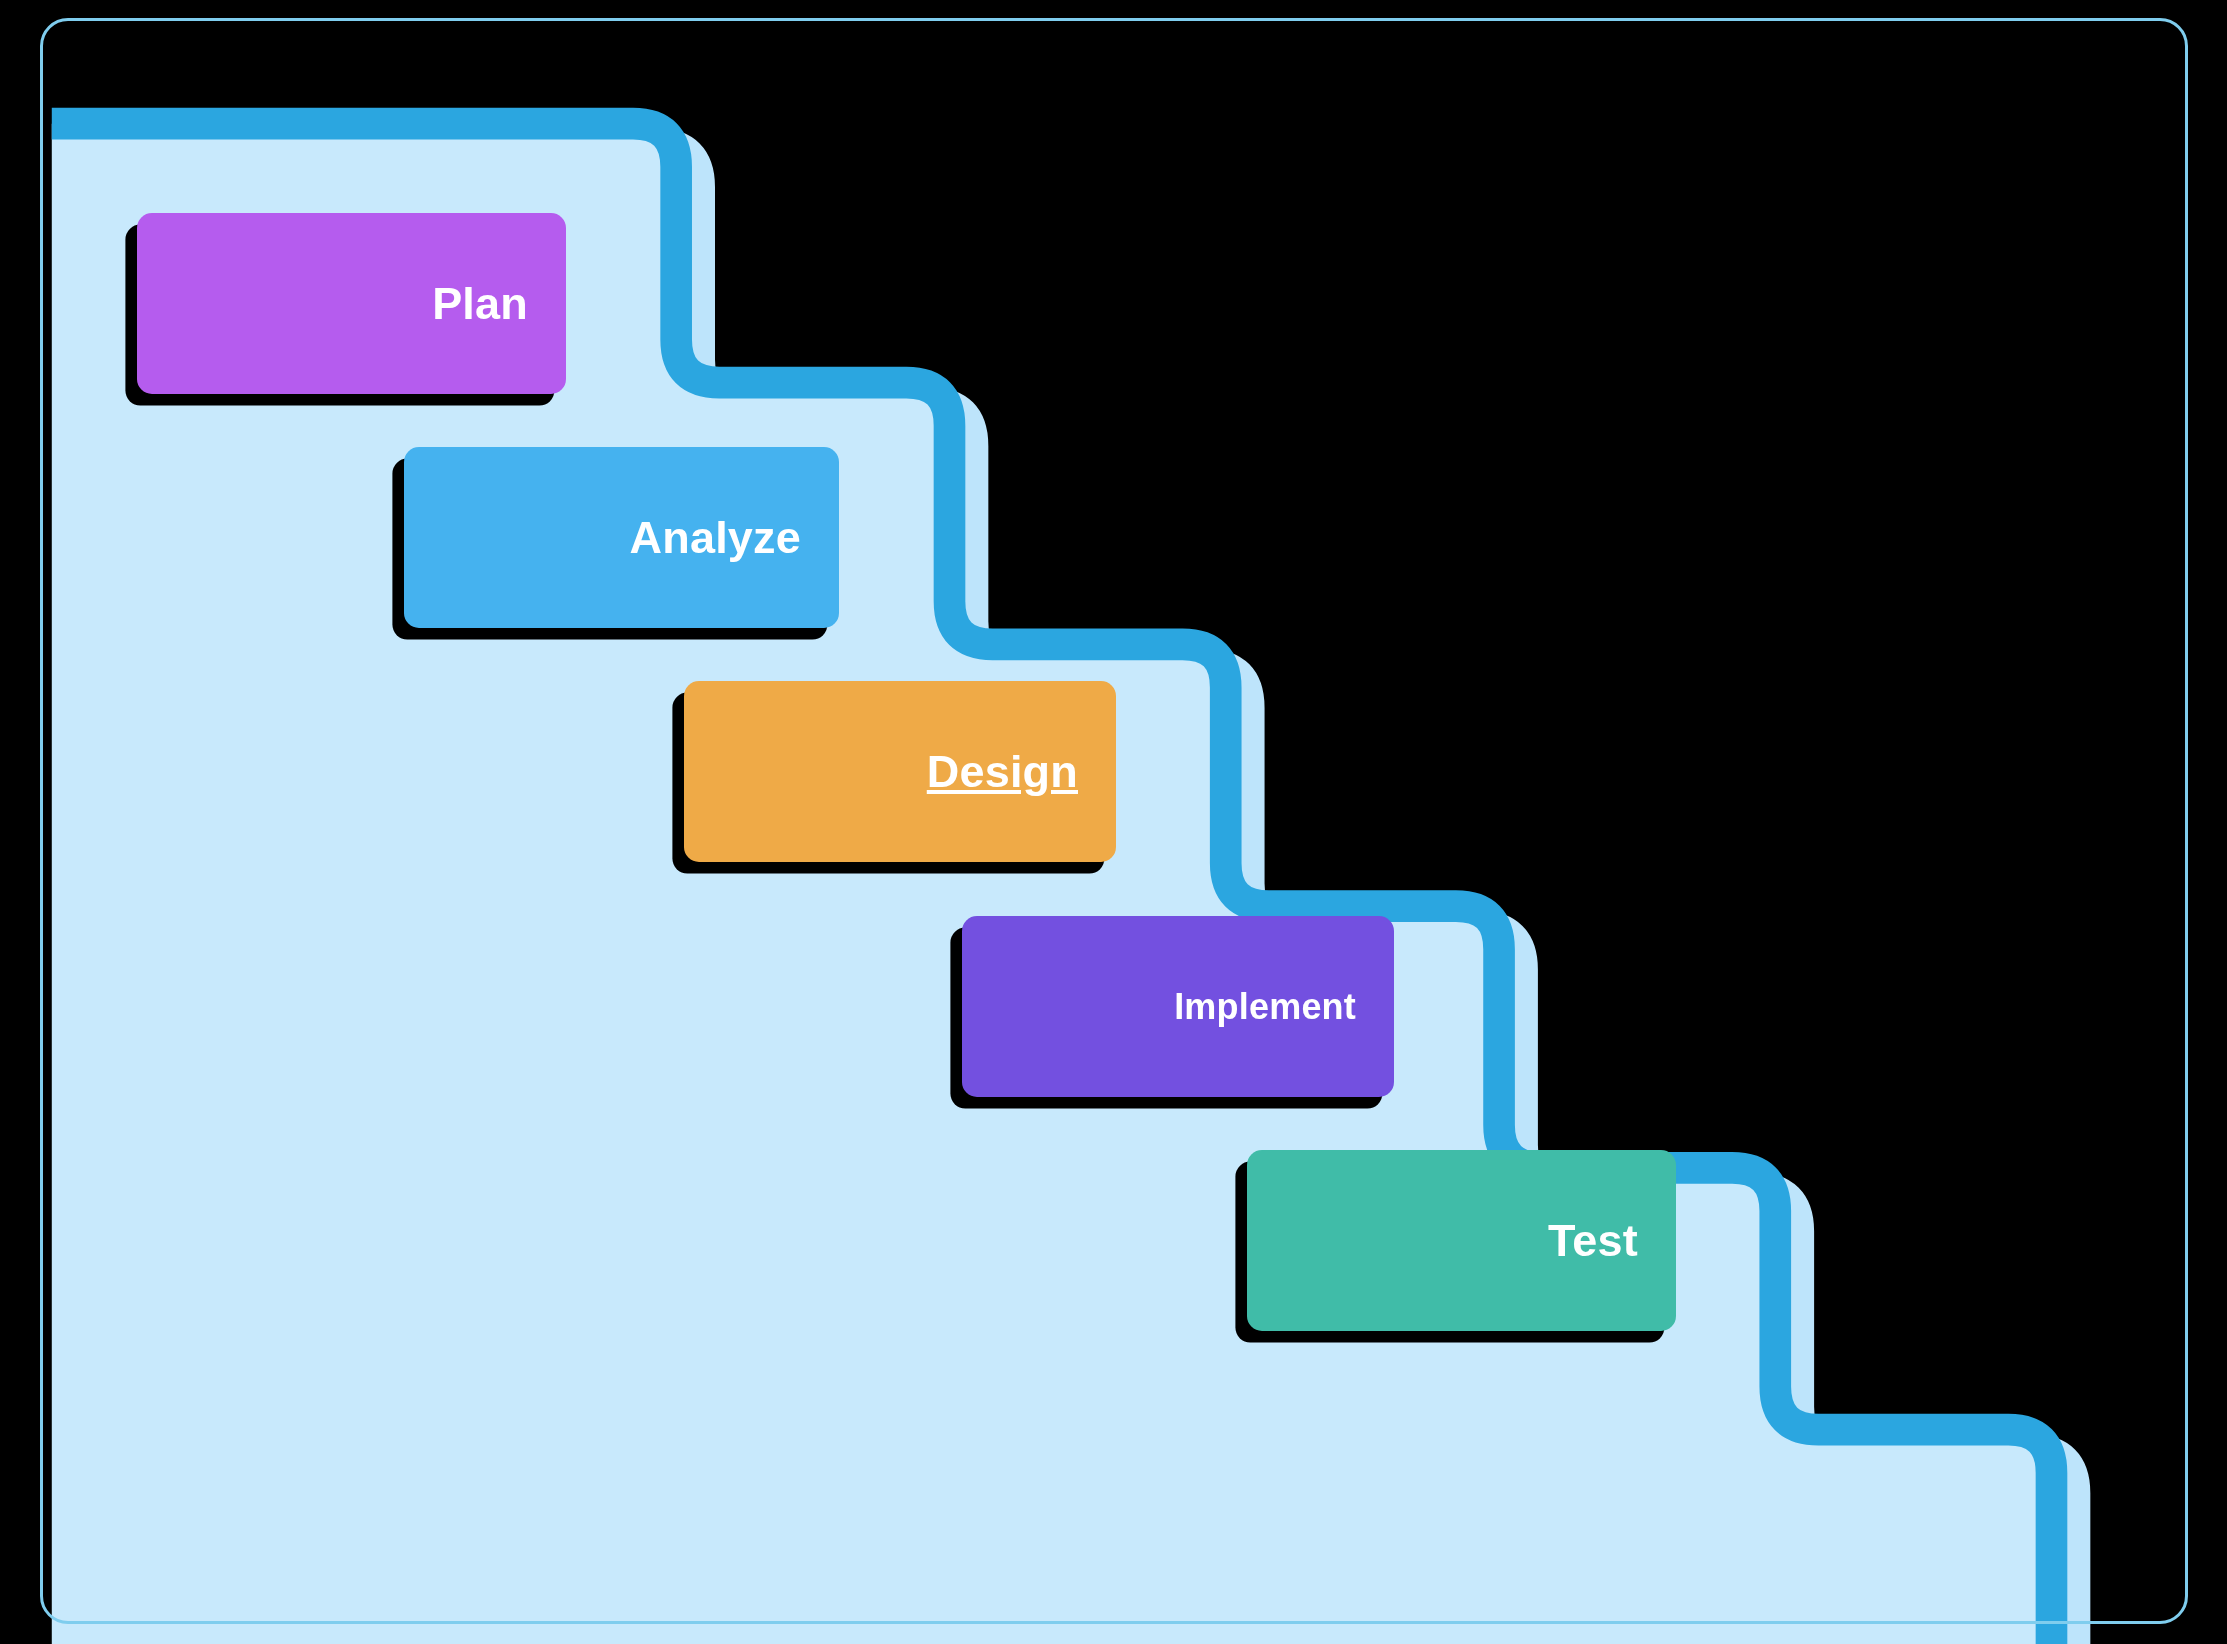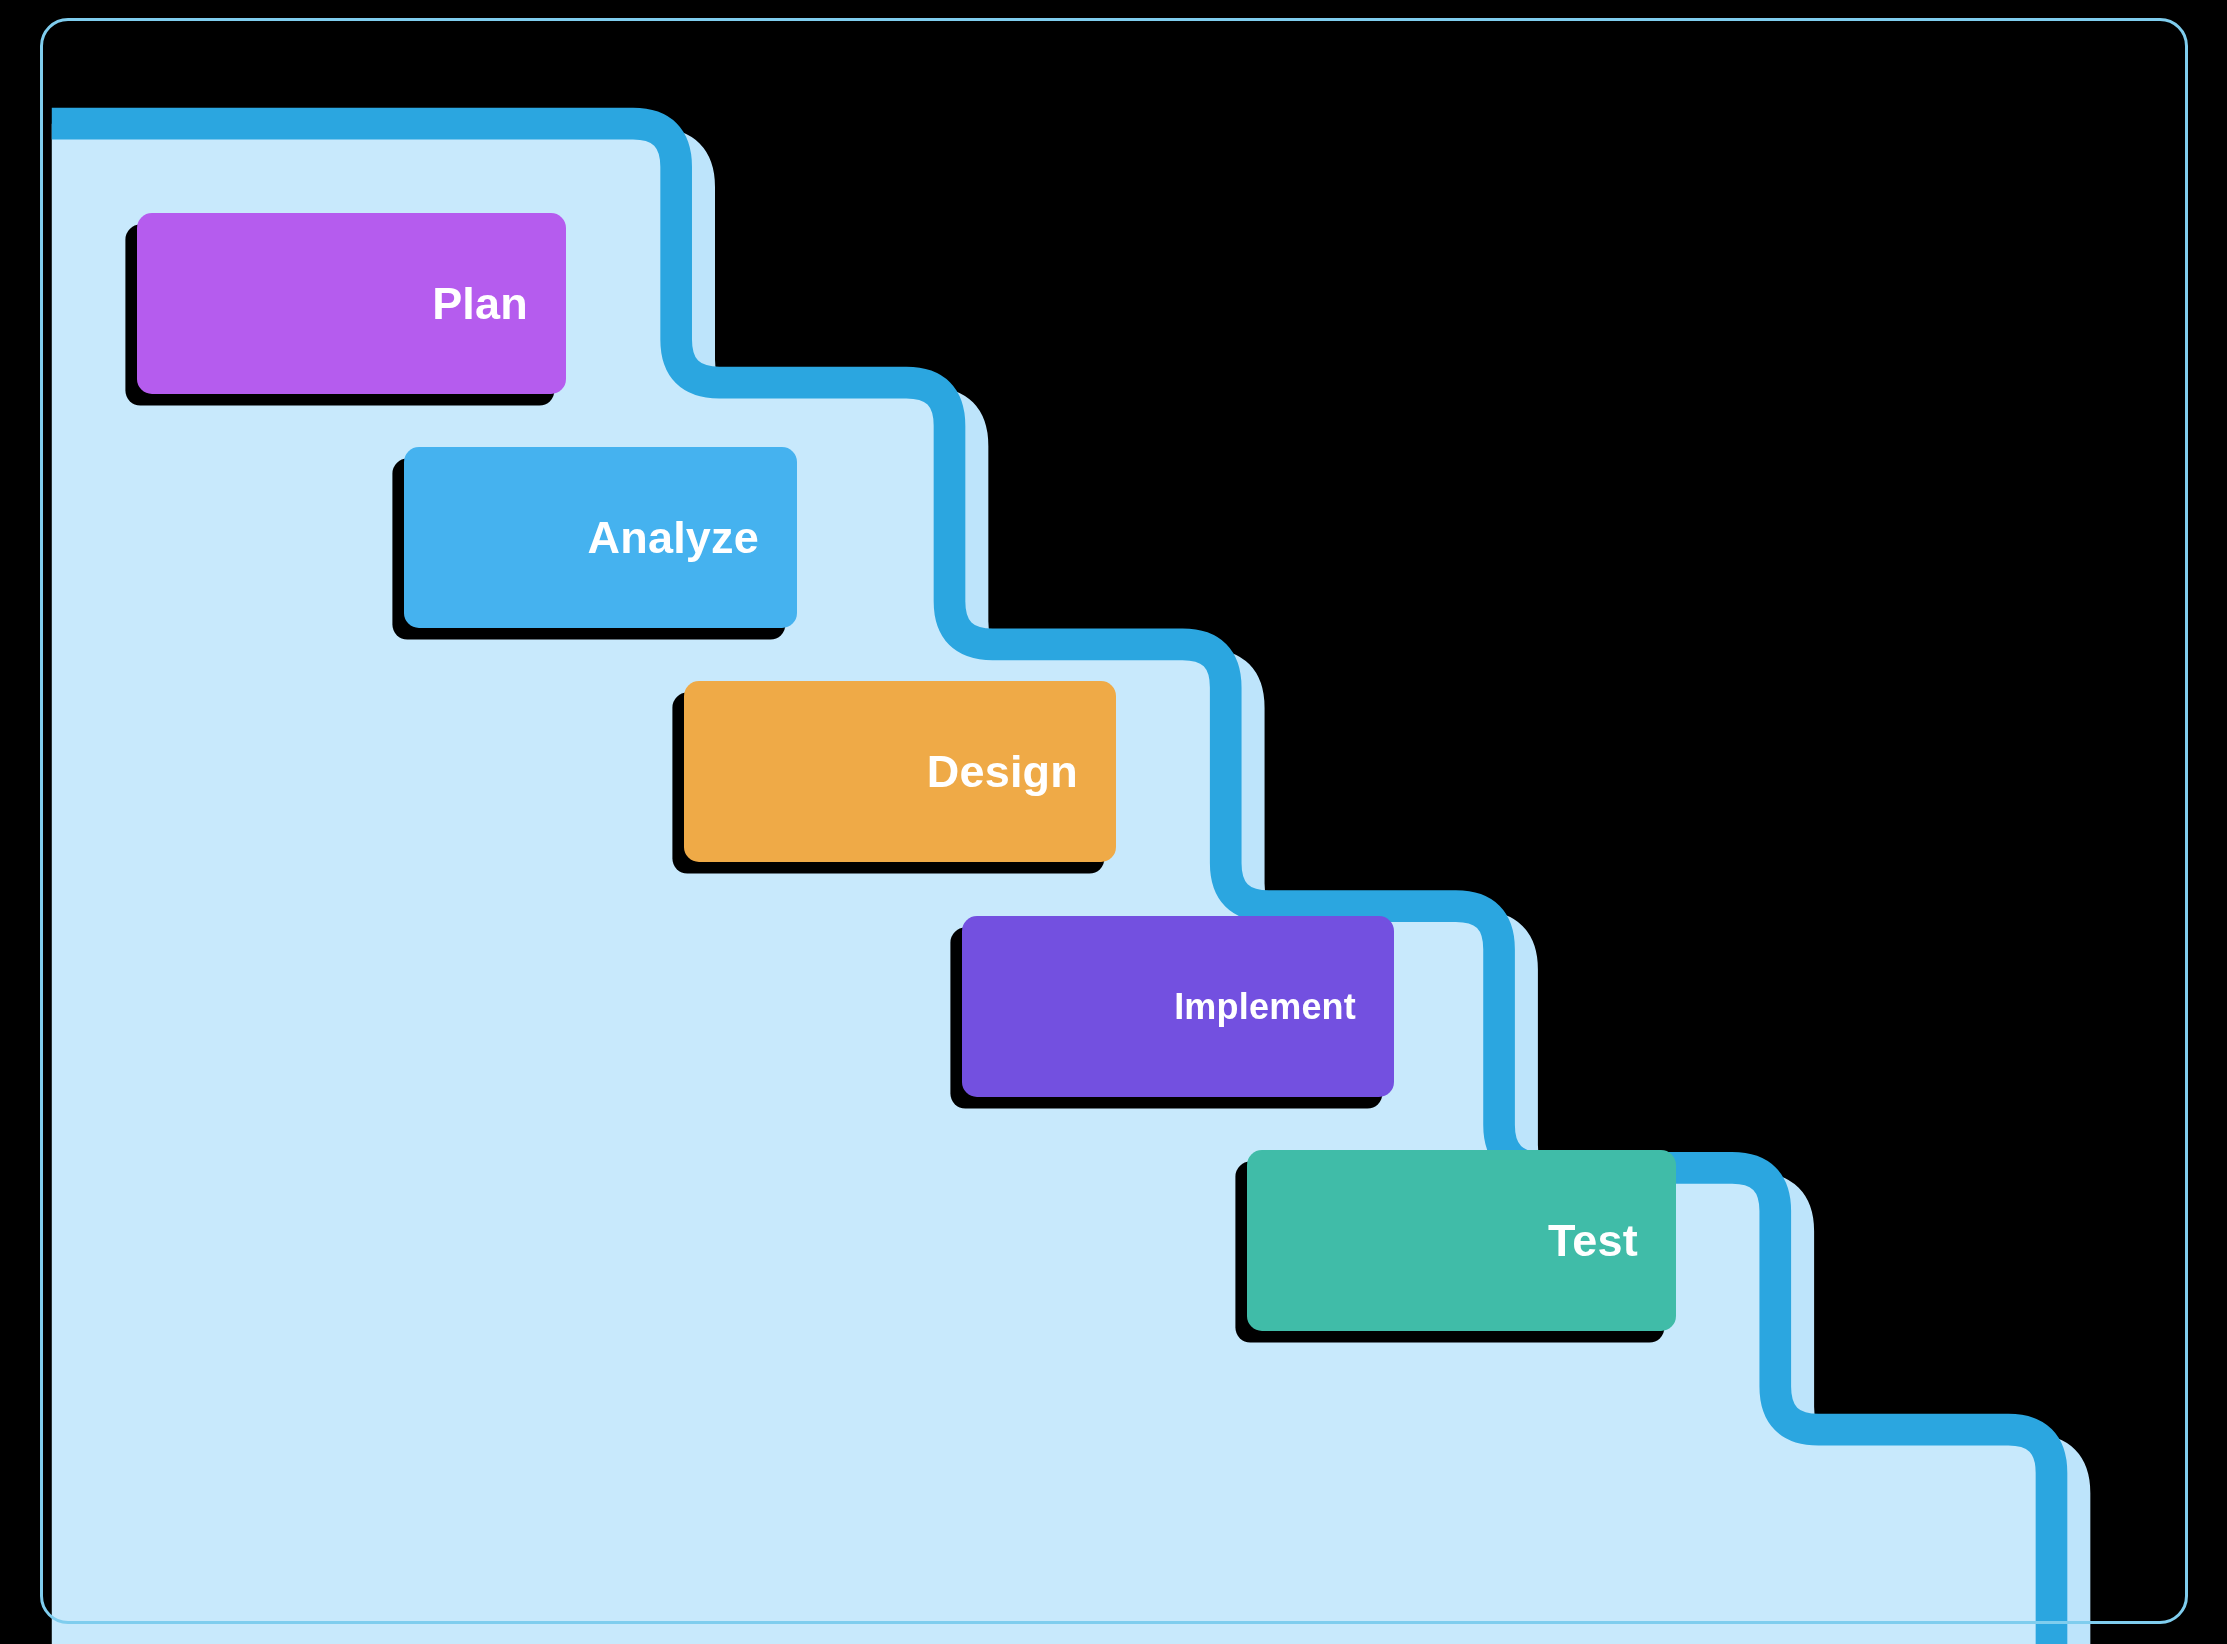--- a/index.html
+++ b/index.html
@@ -122,25 +122,25 @@
              Q 1426 994 1426 1024
              L 1426 1143" fill="none" stroke="#2BA6E0" stroke-width="22" stroke-linecap="butt" stroke-linejoin="round"></path>
   </svg>
 
   <div class="frame"></div>
 
   <div class="step-box" style="left:137px;top:213px;width:429px;height:181px;font-size:45px;background:#B55CEE;justify-content:flex-end;">
     <span class="step-label" style="font-size:45px;">Plan</span>
   </div>
 
-  <div class="step-box" style="left:404px;top:447px;width:393px;height:181px;font-size:45px;background:#45B2EF;">
+  <div class="step-box" style="left:404px;top:447px;width:435px;height:181px;font-size:45px;background:#45B2EF;">
     <span class="step-label" style="font-size:45px;">Analyze</span>
   </div>
 
-  <div class="step-box" style="left:684px;top:681px;width:432px;height:181px;font-size:45px;background:#EFAA47;">
+  <div class="step-box" style="left:684px;top:681px;width:432px;height:181px;font-size:45px;background:#EFAA47;text-decoration:underline;">
     <span class="step-label" style="font-size:45px;">Design</span>
   </div>
 
   <div class="step-box" style="left:962px;top:916px;width:432px;height:181px;font-size:45px;background:#7350E0;">
     <span class="step-label" style="font-size:36px;">Implement</span>
   </div>
 
   <div class="step-box" style="left:1247px;top:1150px;width:429px;height:181px;font-size:45px;background:#40BCA8;">
     <span class="step-label" style="font-size:45px;">Test</span>
   </div>

